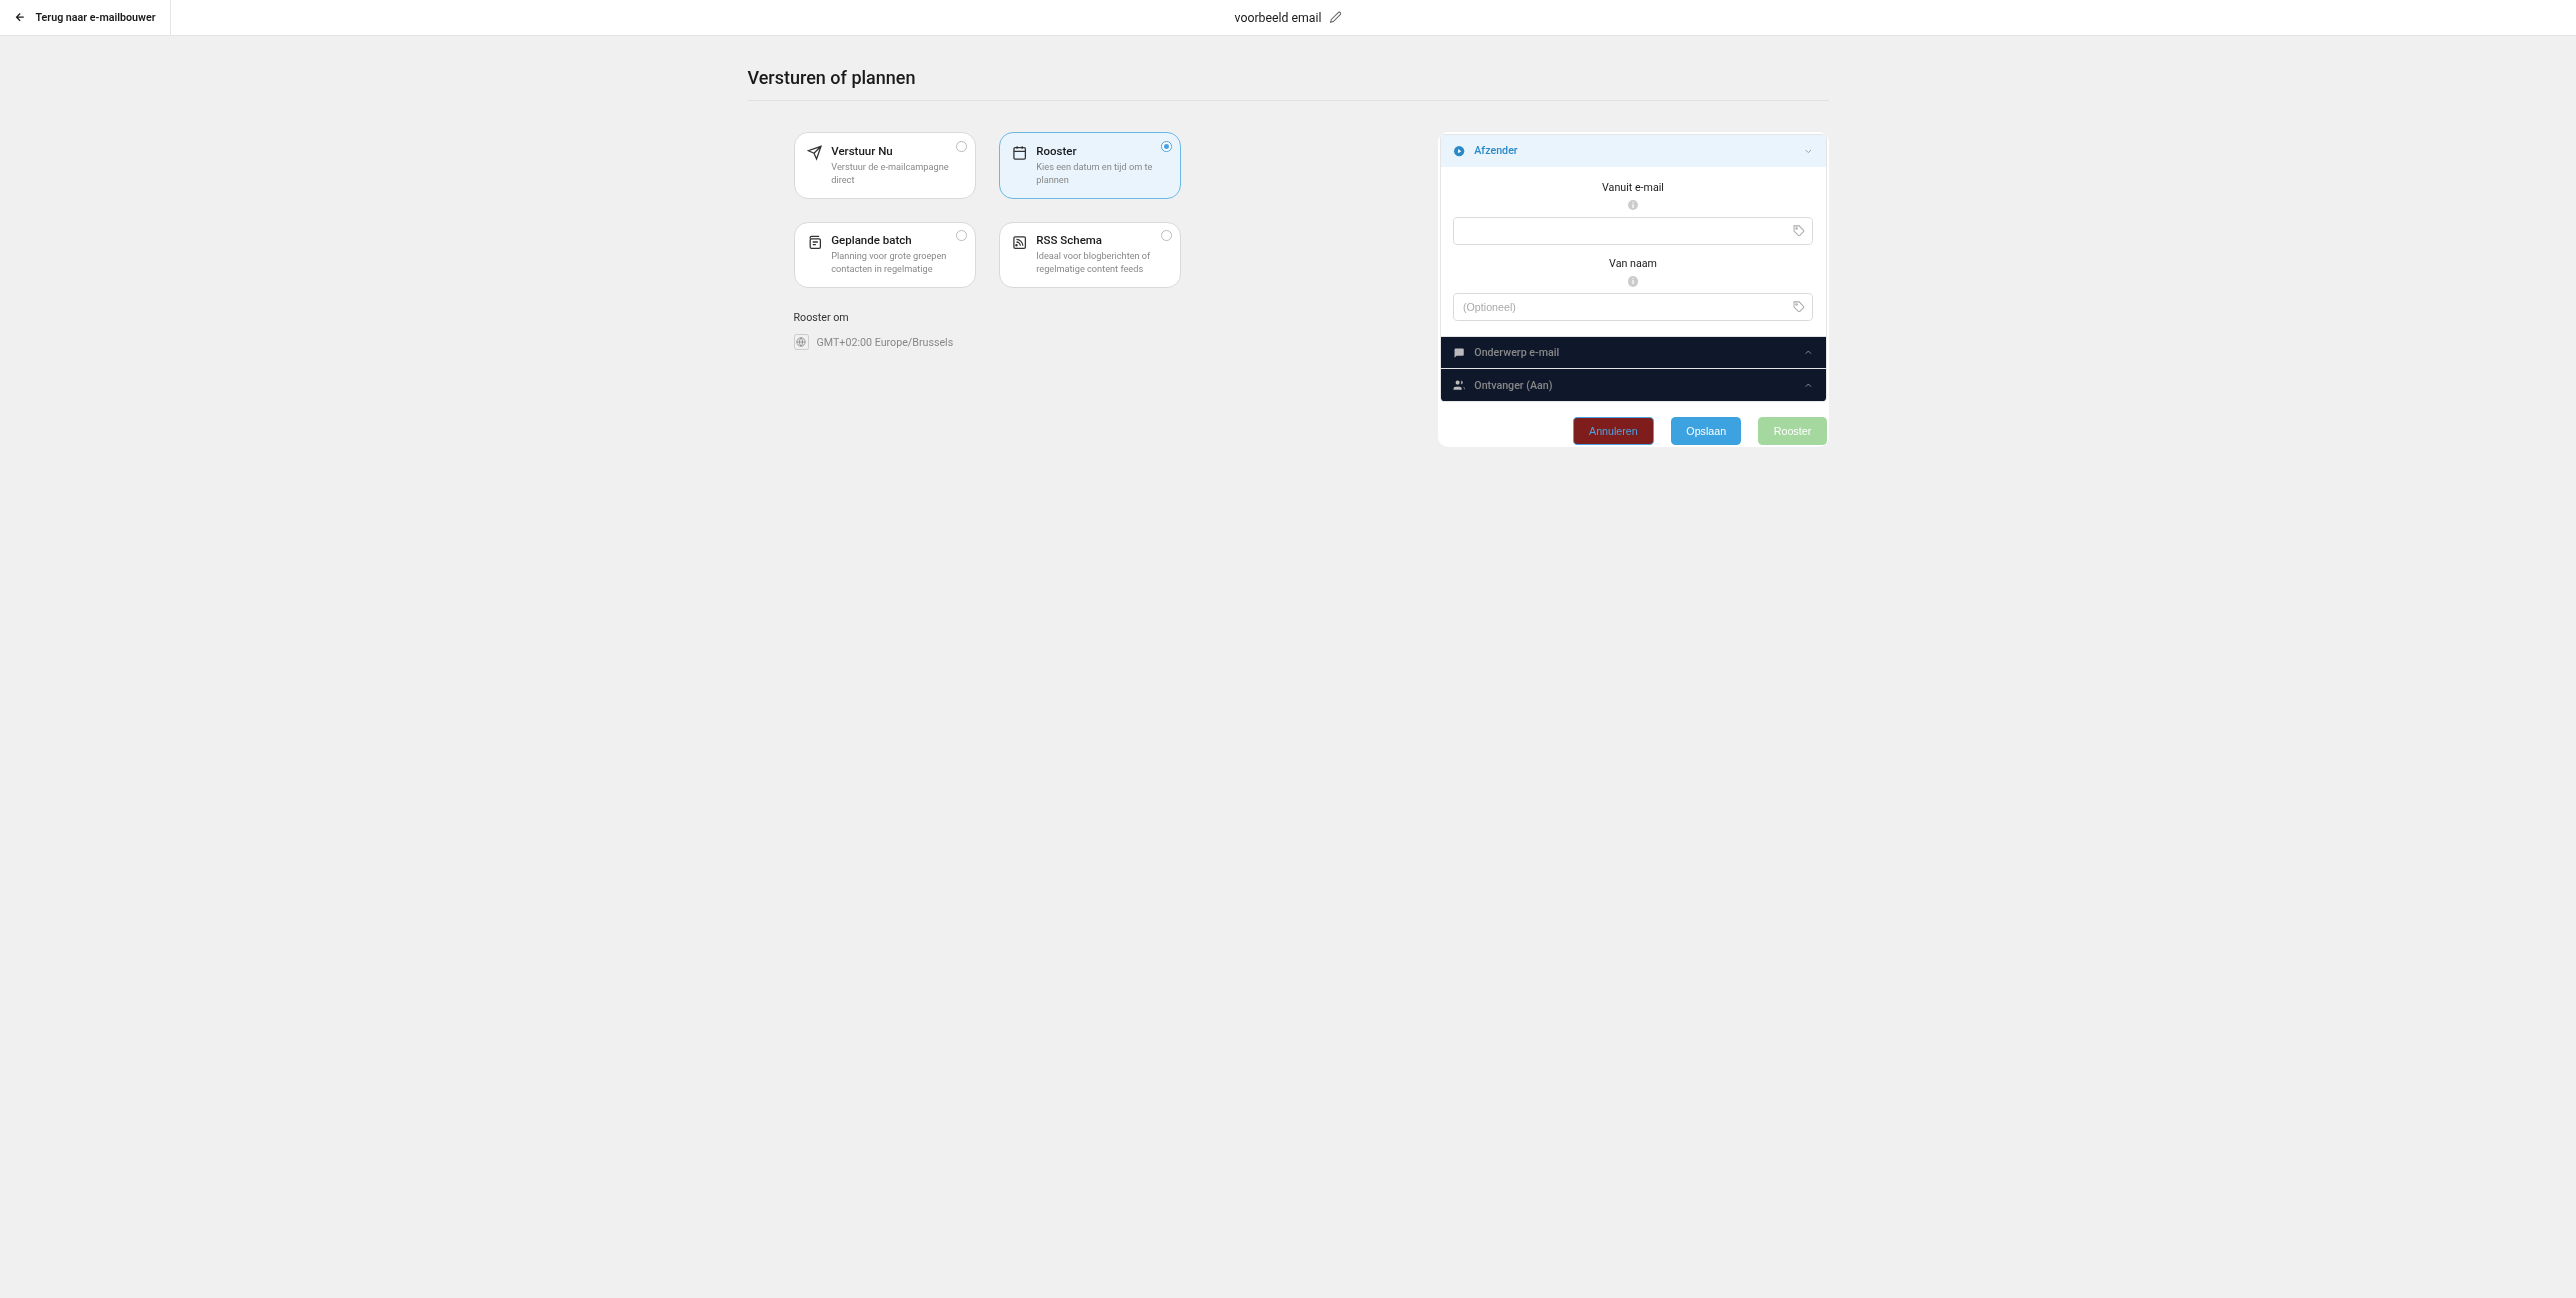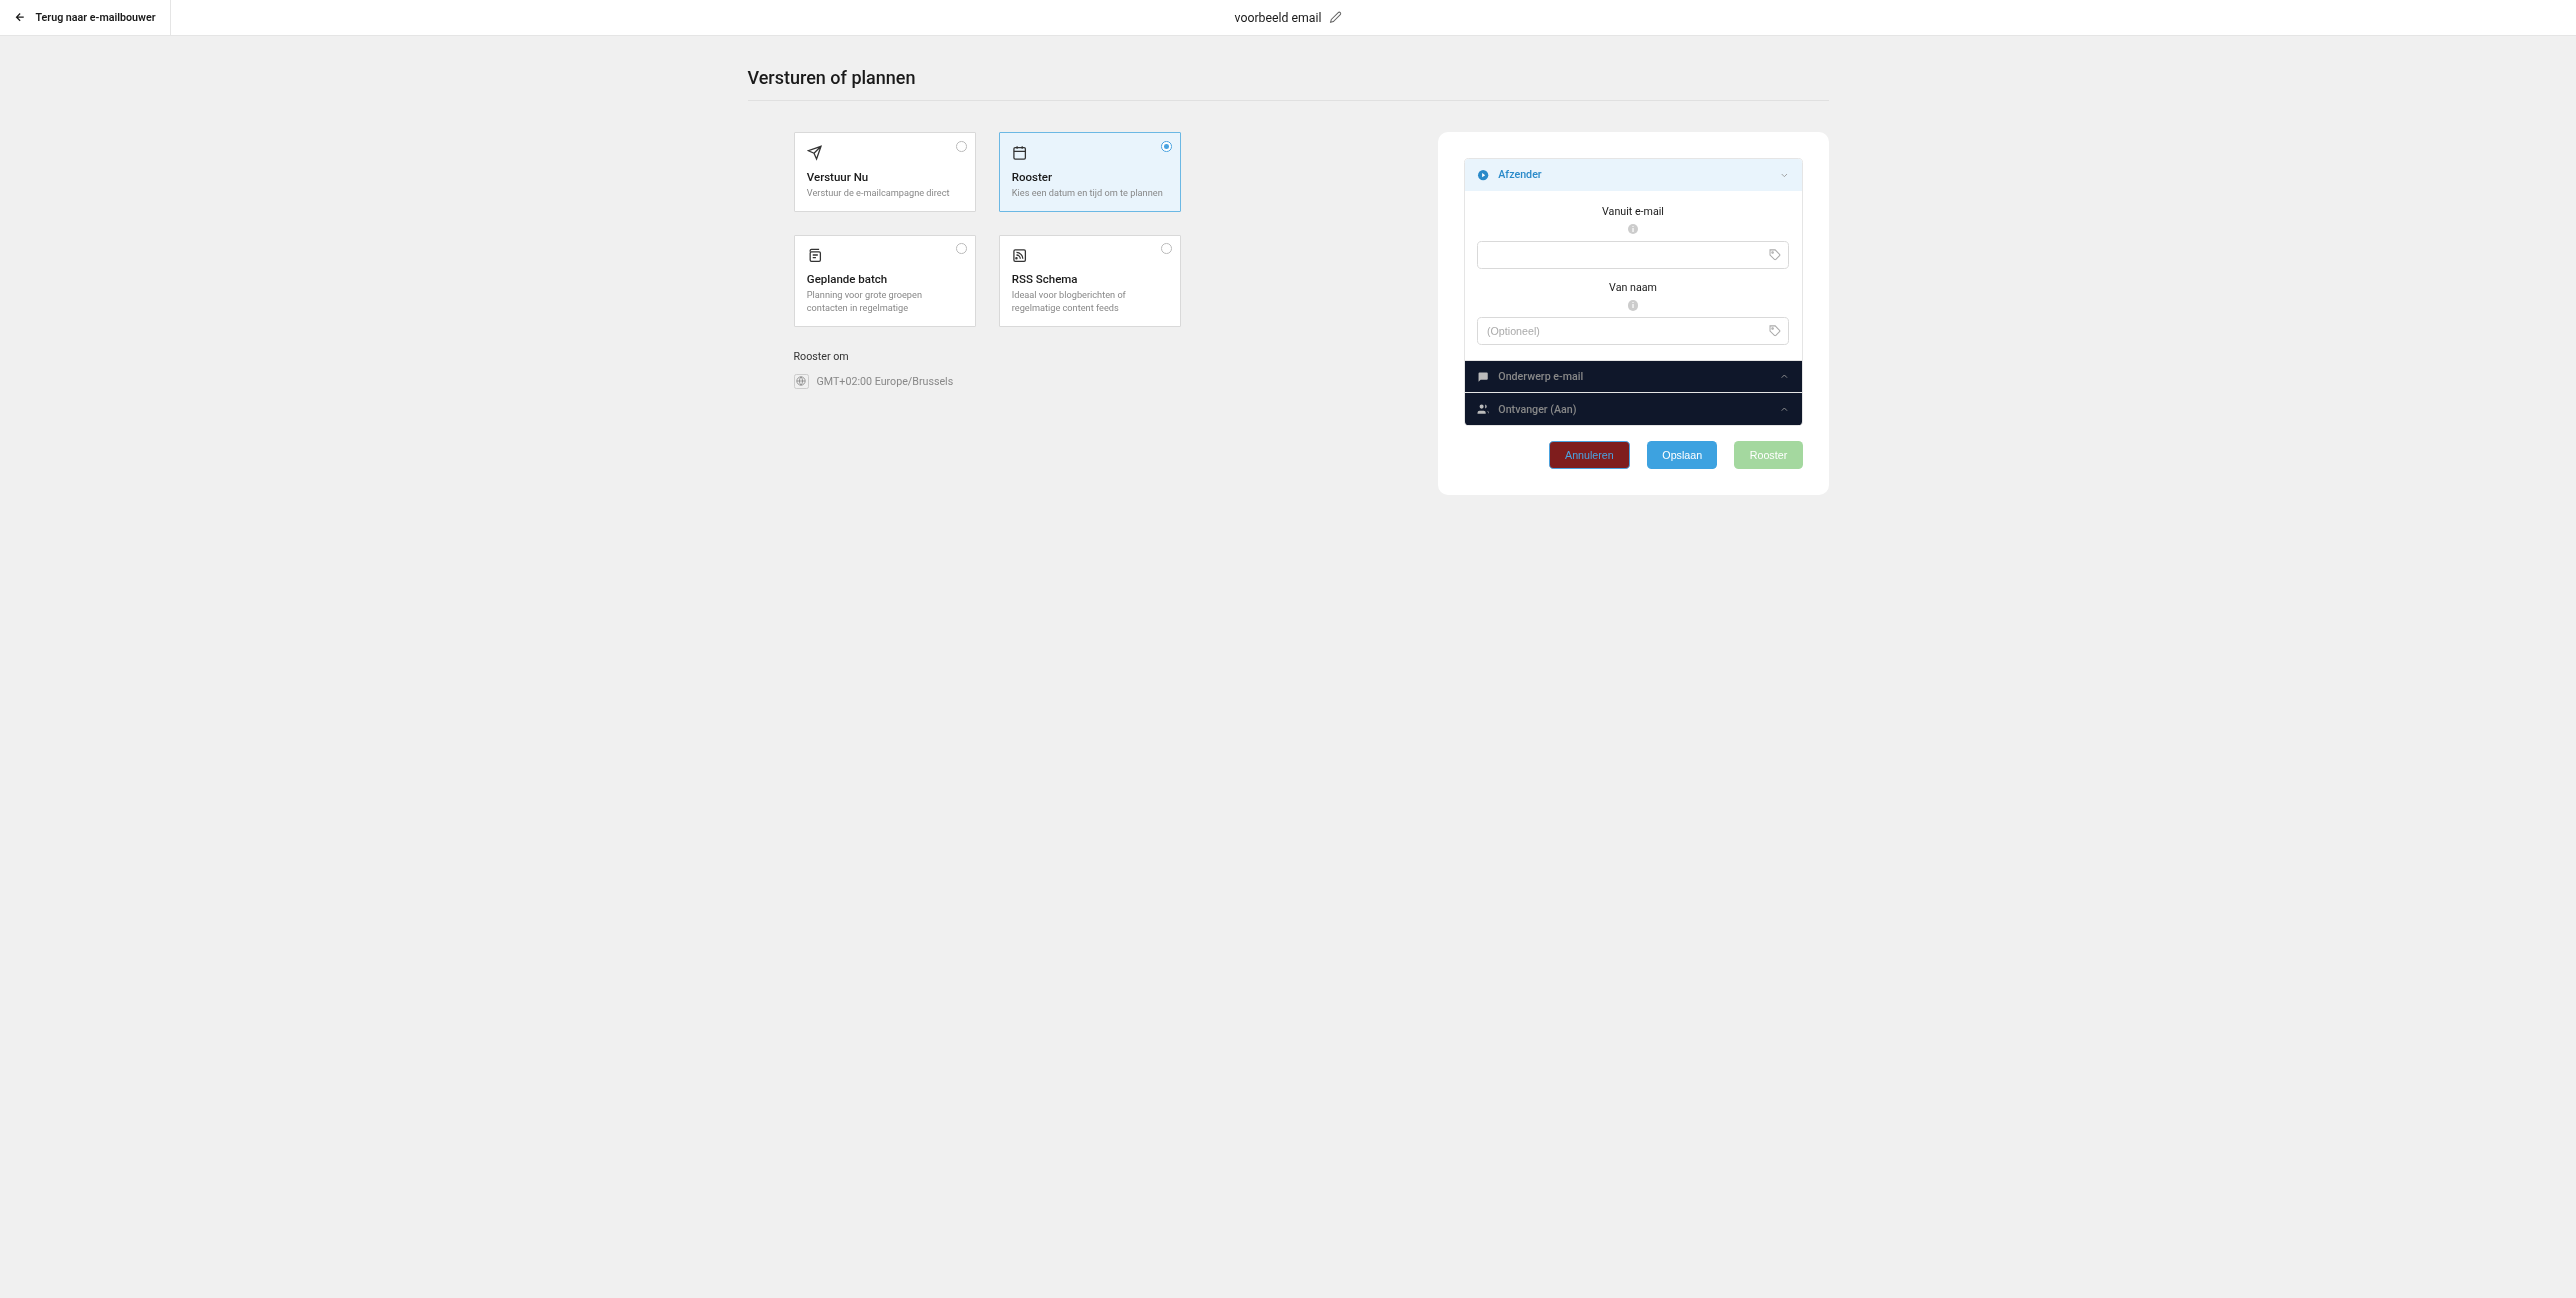--- a/index.html
+++ b/index.html
@@ -57,27 +57,26 @@
 .right-col { width: 391px; }
 .cards-grid {
   display: grid;
   grid-template-columns: repeat(2, 182px);
   gap: 23px;
   margin-bottom: 23px;
 }
 .card {
   background: #fff;
   border: 0.8px solid #d9d9d9;
-  border-radius: 1px;
+  border-radius: 14px;
   padding: 10.7px 12.3px;
   position: relative;
   cursor: pointer;
   display: flex;
   gap: 9.2px;
-  flex-direction: column;
 }
 .card.selected {
   background: #e9f4fc;
   border-color: #6bb8e4;
 }
 .card-icon {
   width: 15.3px;
   flex-shrink: 0;
   padding-top: 1.5px;
 }
@@ -159,21 +158,21 @@
 .tz-icon {
   width: 15.3px; height: 15.3px;
   border: 0.8px solid #ccc;
   border-radius: 2.3px;
   display: flex; align-items: center; justify-content: center;
   color: #888;
 }
 .panel {
   background: #fff;
   border-radius: 10px;
-  padding: 26px;
+  padding: 2px;
 }
 .accordion {
   border: 0.8px solid #e5e5e5;
   border-radius: 4.6px;
   overflow: hidden;
 }
 .acc-header {
   display: flex;
   align-items: center;
   gap: 9.2px;

